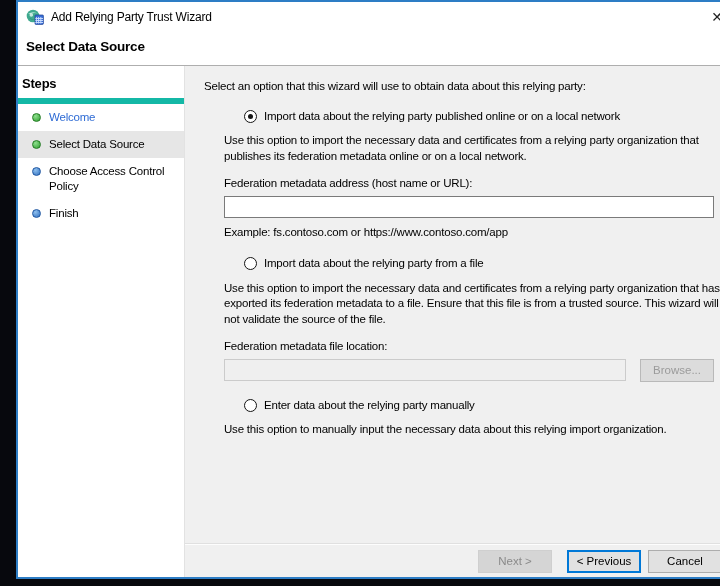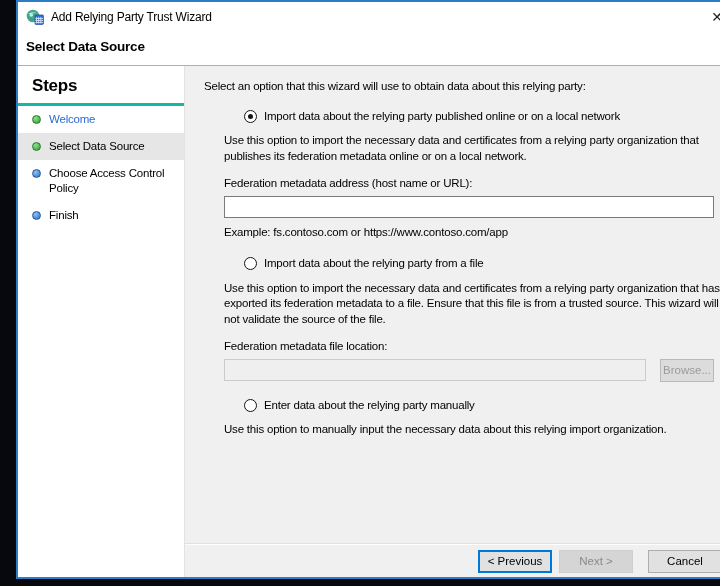--- a/index.html
+++ b/index.html
@@ -21,42 +21,42 @@
   .app-icon { width:18px; height:16px; flex:none; }
   .title { font-size:12px; margin-left:7px; }
   .close-btn { margin-left:auto; width:34px; height:30px; display:flex; align-items:center; justify-content:center;
     font-size:14px; color:#222; cursor:pointer; background:transparent; border:none; font-family:inherit; }
   
   .header { flex:none; background:#fff; padding:7px 8px 11px 8px; border-bottom:1px solid #aeaeae; }
   .heading { font-size:13.5px; font-weight:bold; }
   
   .body { flex:1; display:flex; min-height:0; }
   .sidebar { width:167px; flex:none; background:#fff; border-right:1px solid #e2e2e2; padding-top:3px; font-size:11.5px; }
-  .steps-title { font-weight:bold; font-size:17px; padding:7px 10px 7px 14px; border-bottom:3px solid #14b8a6; }
+  .steps-title { font-weight:bold; font-size:13px; padding:7px 10px 7px 4px; border-bottom:6px solid #14b8a6; }
   .step { display:flex; align-items:flex-start; padding:6px 6px 6px 14px; line-height:1.3; }
   .step .bullet { width:9px; height:9px; border-radius:50%; margin:3px 8px 0 0; flex:none; }
   .bullet.done { background:radial-gradient(circle at 35% 30%, #8fe08f, #2f9e2f); border:1px solid #237c23; }
   .bullet.todo { background:radial-gradient(circle at 35% 30%, #8fc0ef, #2f6fbe); border:1px solid #1f57a2; }
   .step.current { background:#e6e6e6; }
   .step.link { color:#2e6bd4; cursor:pointer; }
   .rightcol { flex:1; display:flex; flex-direction:column; background:#f0f0f0; min-width:0;gap:16px; }
   .main { flex:1; padding:13px 10px 0 19px; font-size:11.5px; line-height:1.35; }
   .intro { margin-bottom:14px; }
   .opt-row { display:flex; align-items:center; margin-bottom:9px;padding-left:40px; }
   .radio { width:13px; height:13px; border:1px solid #141414; border-radius:50%; background:#fff; position:relative; flex:none; margin-right:7px; cursor:pointer; }
   .radio.checked::after { content:""; position:absolute; left:3px; top:3px; right:3px; bottom:3px; border-radius:50%; background:#141414; }
   .desc { margin:0 0 12px 20px; max-width:505px; }
   .field-label { margin:2px 0 4px 20px; }
   .text-input { display:block; margin-left:20px; width:calc(100% - 30px); height:22px; border:1px solid #7a7a7a; background:#fff;
     font-family:inherit; font-size:11.5px; padding:0 4px; }
   .text-input:disabled { background:#efefef; border-color:#cbcbcb; }
   .example { margin:7px 0 16px 20px; }
   .file-row { display:flex; margin:0 10px 16px 20px; align-items:center; }
   .file-row .text-input { margin-left:0; flex:1; width:auto; }
-  .browse-btn { width:54px; height:23px; margin-left:14px; flex:none; background:#dcdcdc; border:1px solid #b9b9b9;
+  .browse-btn { width:74px; height:23px; margin-left:14px; flex:none; background:#dcdcdc; border:1px solid #b9b9b9;
     color:#9b9b9b; font-size:11.5px; font-family:inherit; }
   
   .footer { flex:none; height:33px; background:#f0f0f0; border-top:1px solid #fdfdfd; box-shadow:0 -1px 0 #e0e0e0;
     display:flex; align-items:center; justify-content:flex-end; padding-right:12px; }
   .btn { height:23px; min-width:74px; font-size:11.5px; font-family:inherit; cursor:pointer; }
   .btn-previous { border:2px solid #0078d7; background:#e1e1e1; margin-right:7px; }
   .btn-next { border:1px solid #cfcfcf; background:#d5d5d5; color:#8a8a8a; margin-right:15px; }
   .btn-cancel { border:1px solid #adadad; background:#e1e1e1; }
 </style>
 </head>
@@ -136,21 +136,21 @@
           </div>
 
           <div class="opt-row">
             <span class="radio"></span>
             <span>Enter data about the relying party manually</span>
           </div>
           <div class="desc">Use this option to manually input the necessary data about this relying import organization.</div>
         </div>
 
         <div class="footer">
+          <button class="btn btn-next" disabled="">Next &gt;</button>
           <button class="btn btn-previous">&lt; Previous</button>
-          <button class="btn btn-next" disabled="">Next &gt;</button>
           <button class="btn btn-cancel">Cancel</button>
         </div>
       </div>
     </div>
 
   </div>
 </div>
 
 </body></html>

